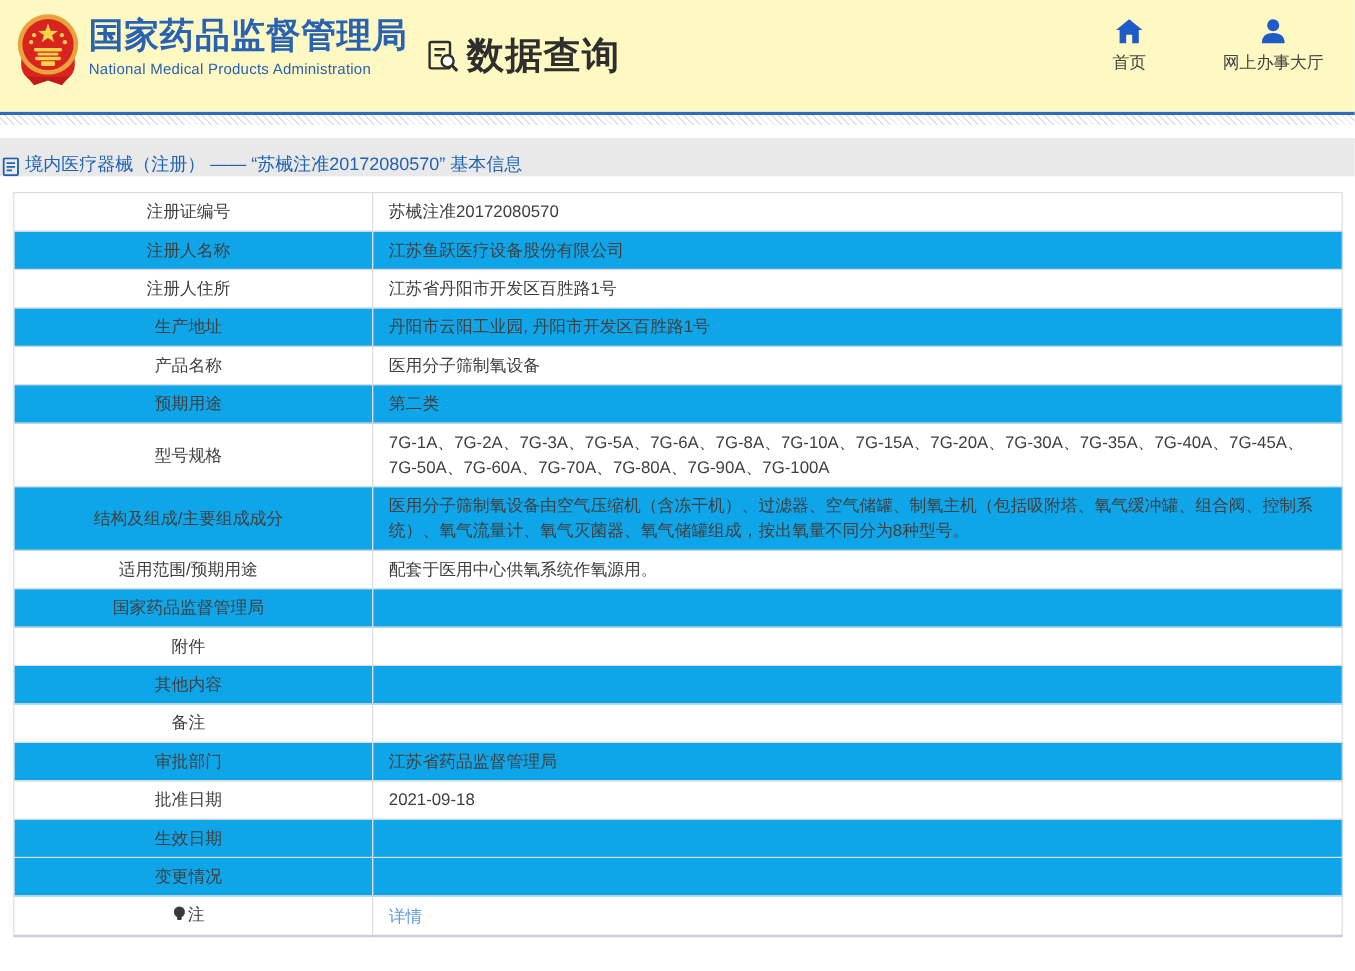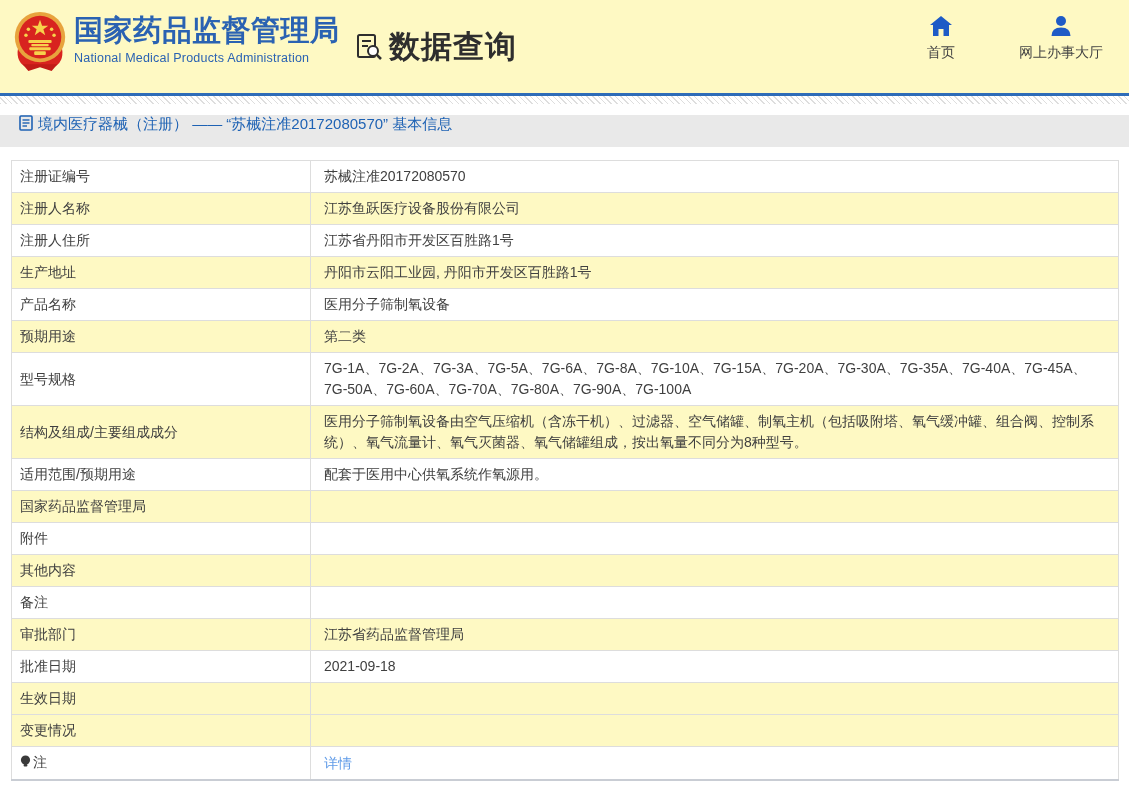--- a/index.html
+++ b/index.html
@@ -17,29 +17,29 @@
   .top-nav { position: absolute; right: 26px; top: 15px; display: flex; gap: 64px; }
   .nav-item { display: flex; flex-direction: column; align-items: center; cursor: pointer; }
   .nav-item .nav-label { font-size: 14px; color: #444; margin-top: 7px; white-space: nowrap; }
 
   
   .blue-line { height: 3px; background: #2e6cb8; }
   .hatch-band { height: 8px; background: repeating-linear-gradient(45deg, #dedede 0, #dedede 1px, #ffffff 1px, #ffffff 4px); }
 
   
   .breadcrumb-gap { height: 11px; }
-  .breadcrumb { height: 32px; background: #e9e9e9; display: flex; align-items: flex-start; padding-left: 19px; }
+  .breadcrumb { height: 32px; background: #e9e9e9; display: flex; align-items: flex-end; padding-left: 2px; }
   .breadcrumb-text { font-size: 15px; color: #1e62b4; margin-left: 5px; }
 
   
   .table-wrap { margin: 13px 10px 0 11px; }
   table.info-table { width: 1108px; border-collapse: collapse; table-layout: fixed; border: 1px solid #d4d4d4; border-bottom: 2px solid #c9cdd4; }
   table.info-table td { border: 1px solid #dddddd; font-size: 14px; line-height: 21px; vertical-align: middle; }
-  tr.alt { background: #fef9c3; }
-  td.cell-label { width: 299px; text-align: left; padding: 5px 16px 5px 8px; color: #404040; }
+  tr.alt { background: #0ea5e9; }
+  td.cell-label { width: 299px; text-align: center; padding: 5px 16px 5px 8px; color: #404040; }
   td.cell-value { padding: 5px 20px 5px 13px; color: #404040; }
   td.cell-value a { color: #5f9be8; text-decoration: none; }
   .bulb-icon { display: inline-block; vertical-align: -1px; margin-right: 2px; }
 
   .icon-svg { display: block; }
 </style>
 </head>
 <body>
 
 <div class="header">

